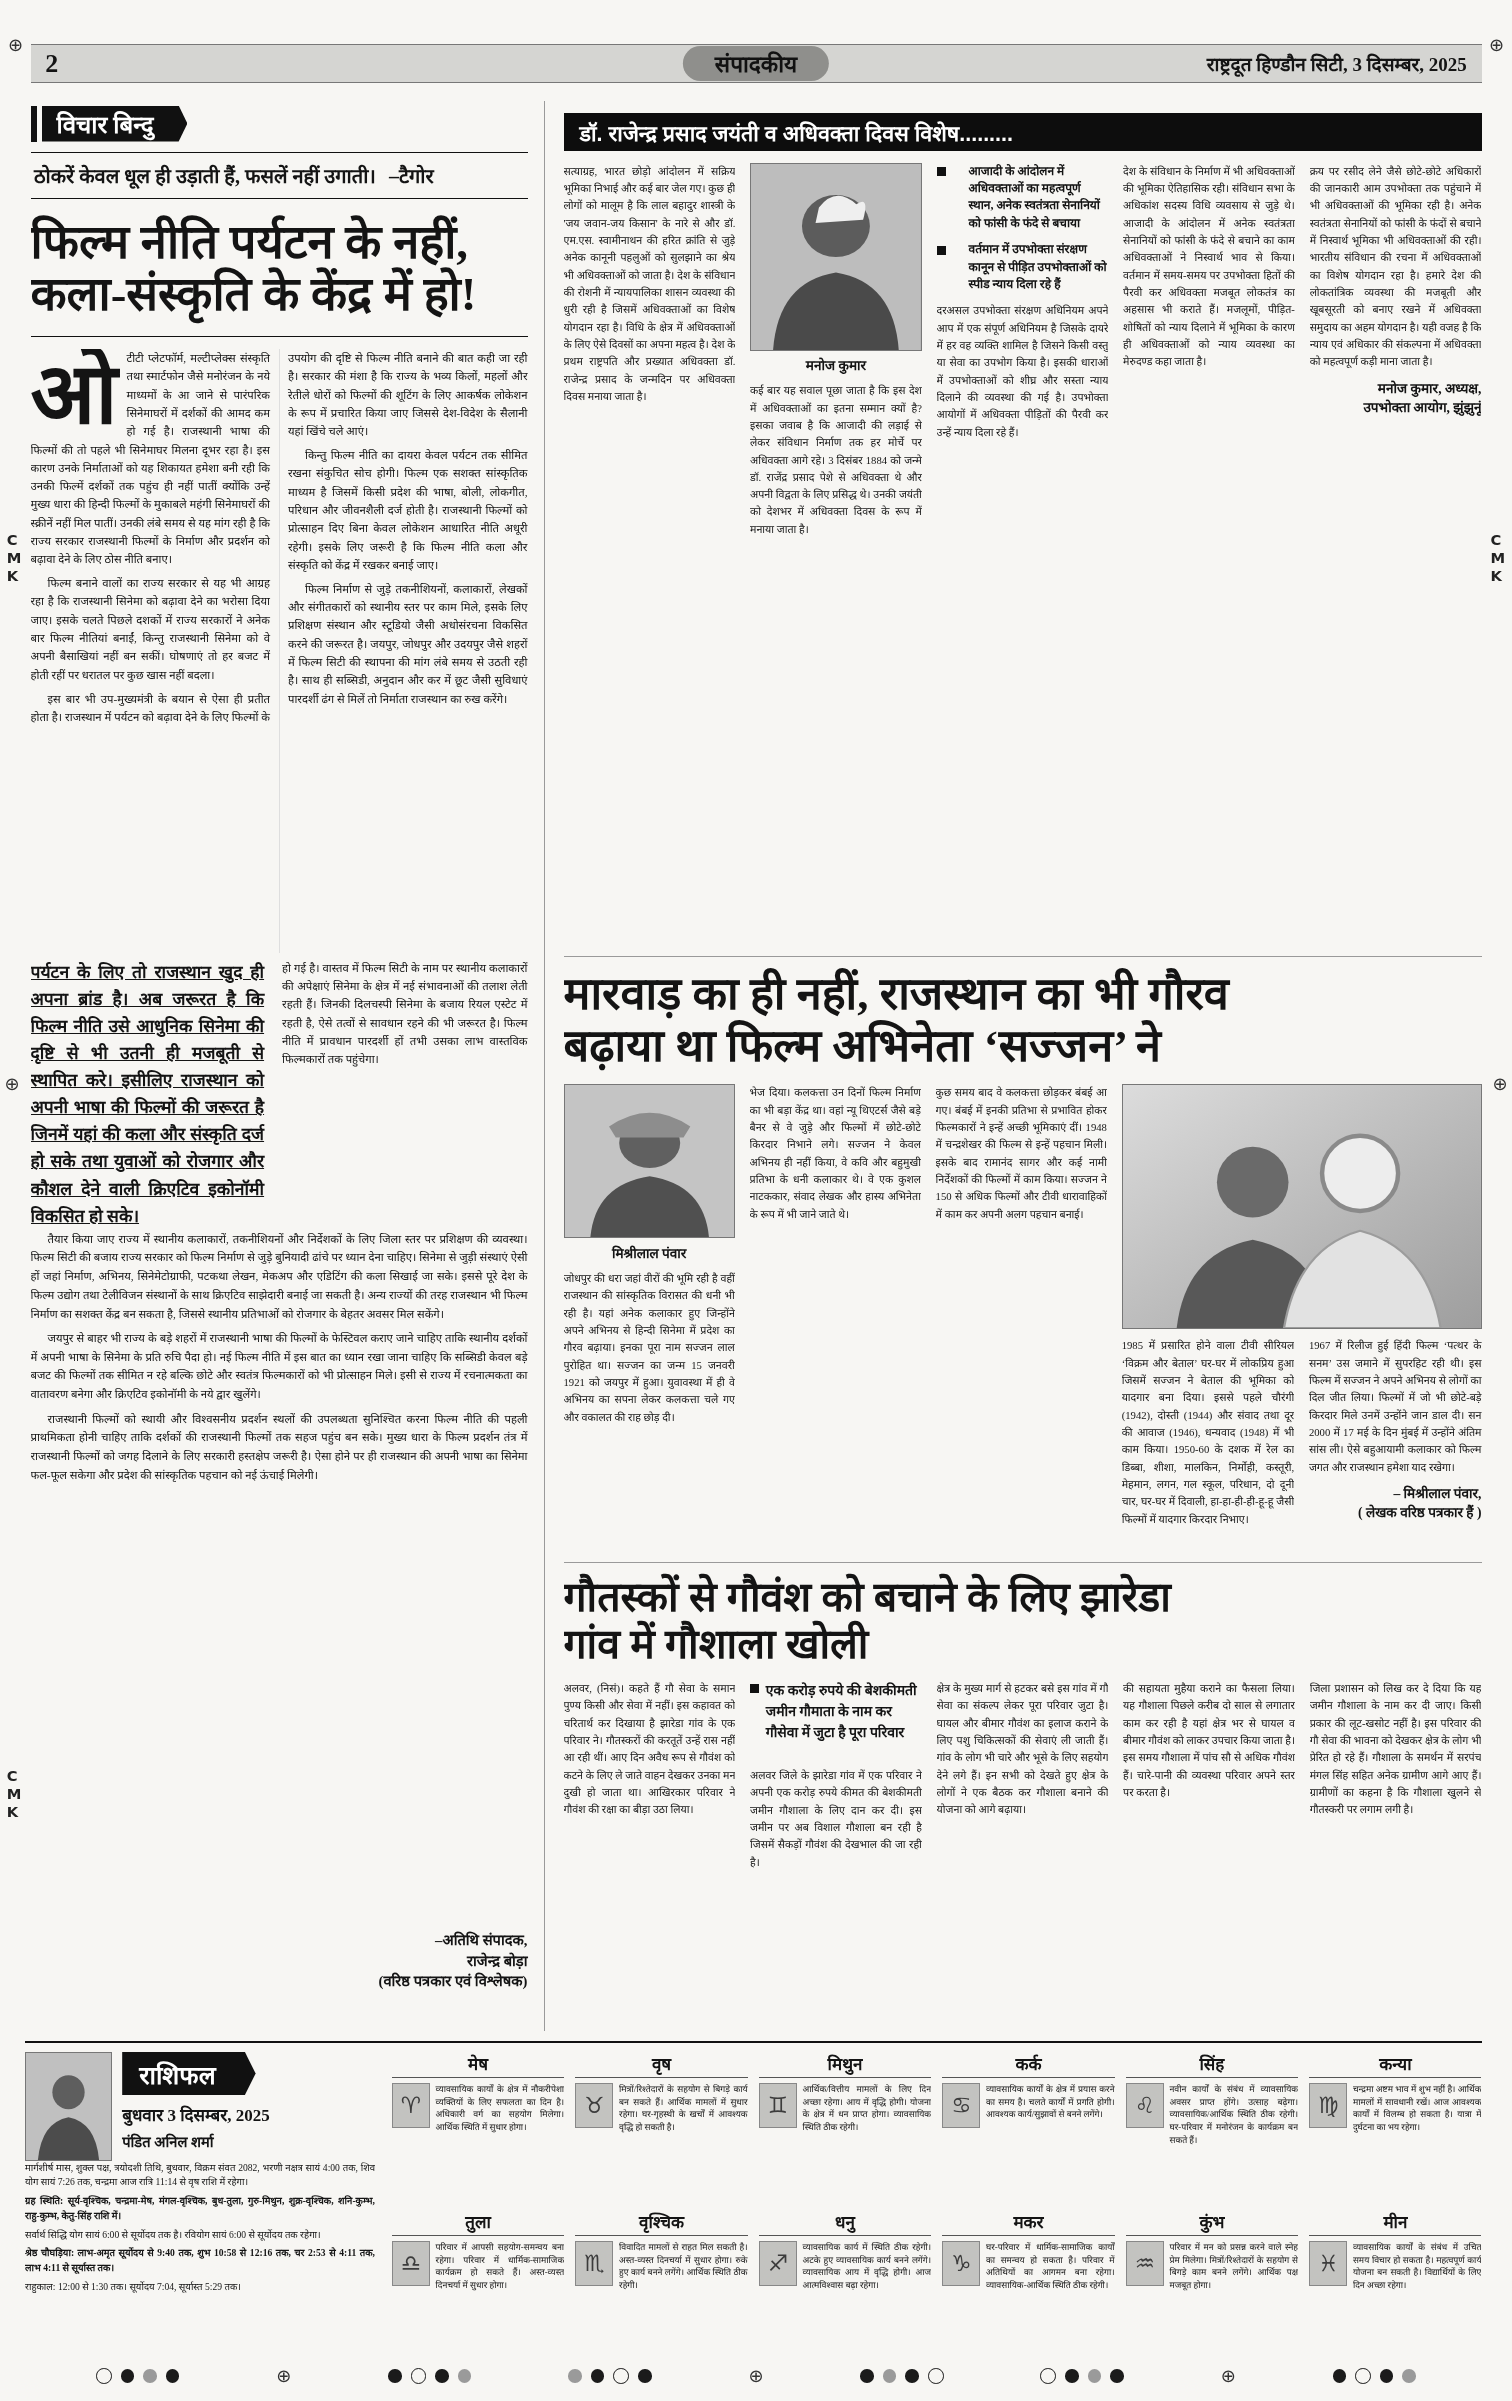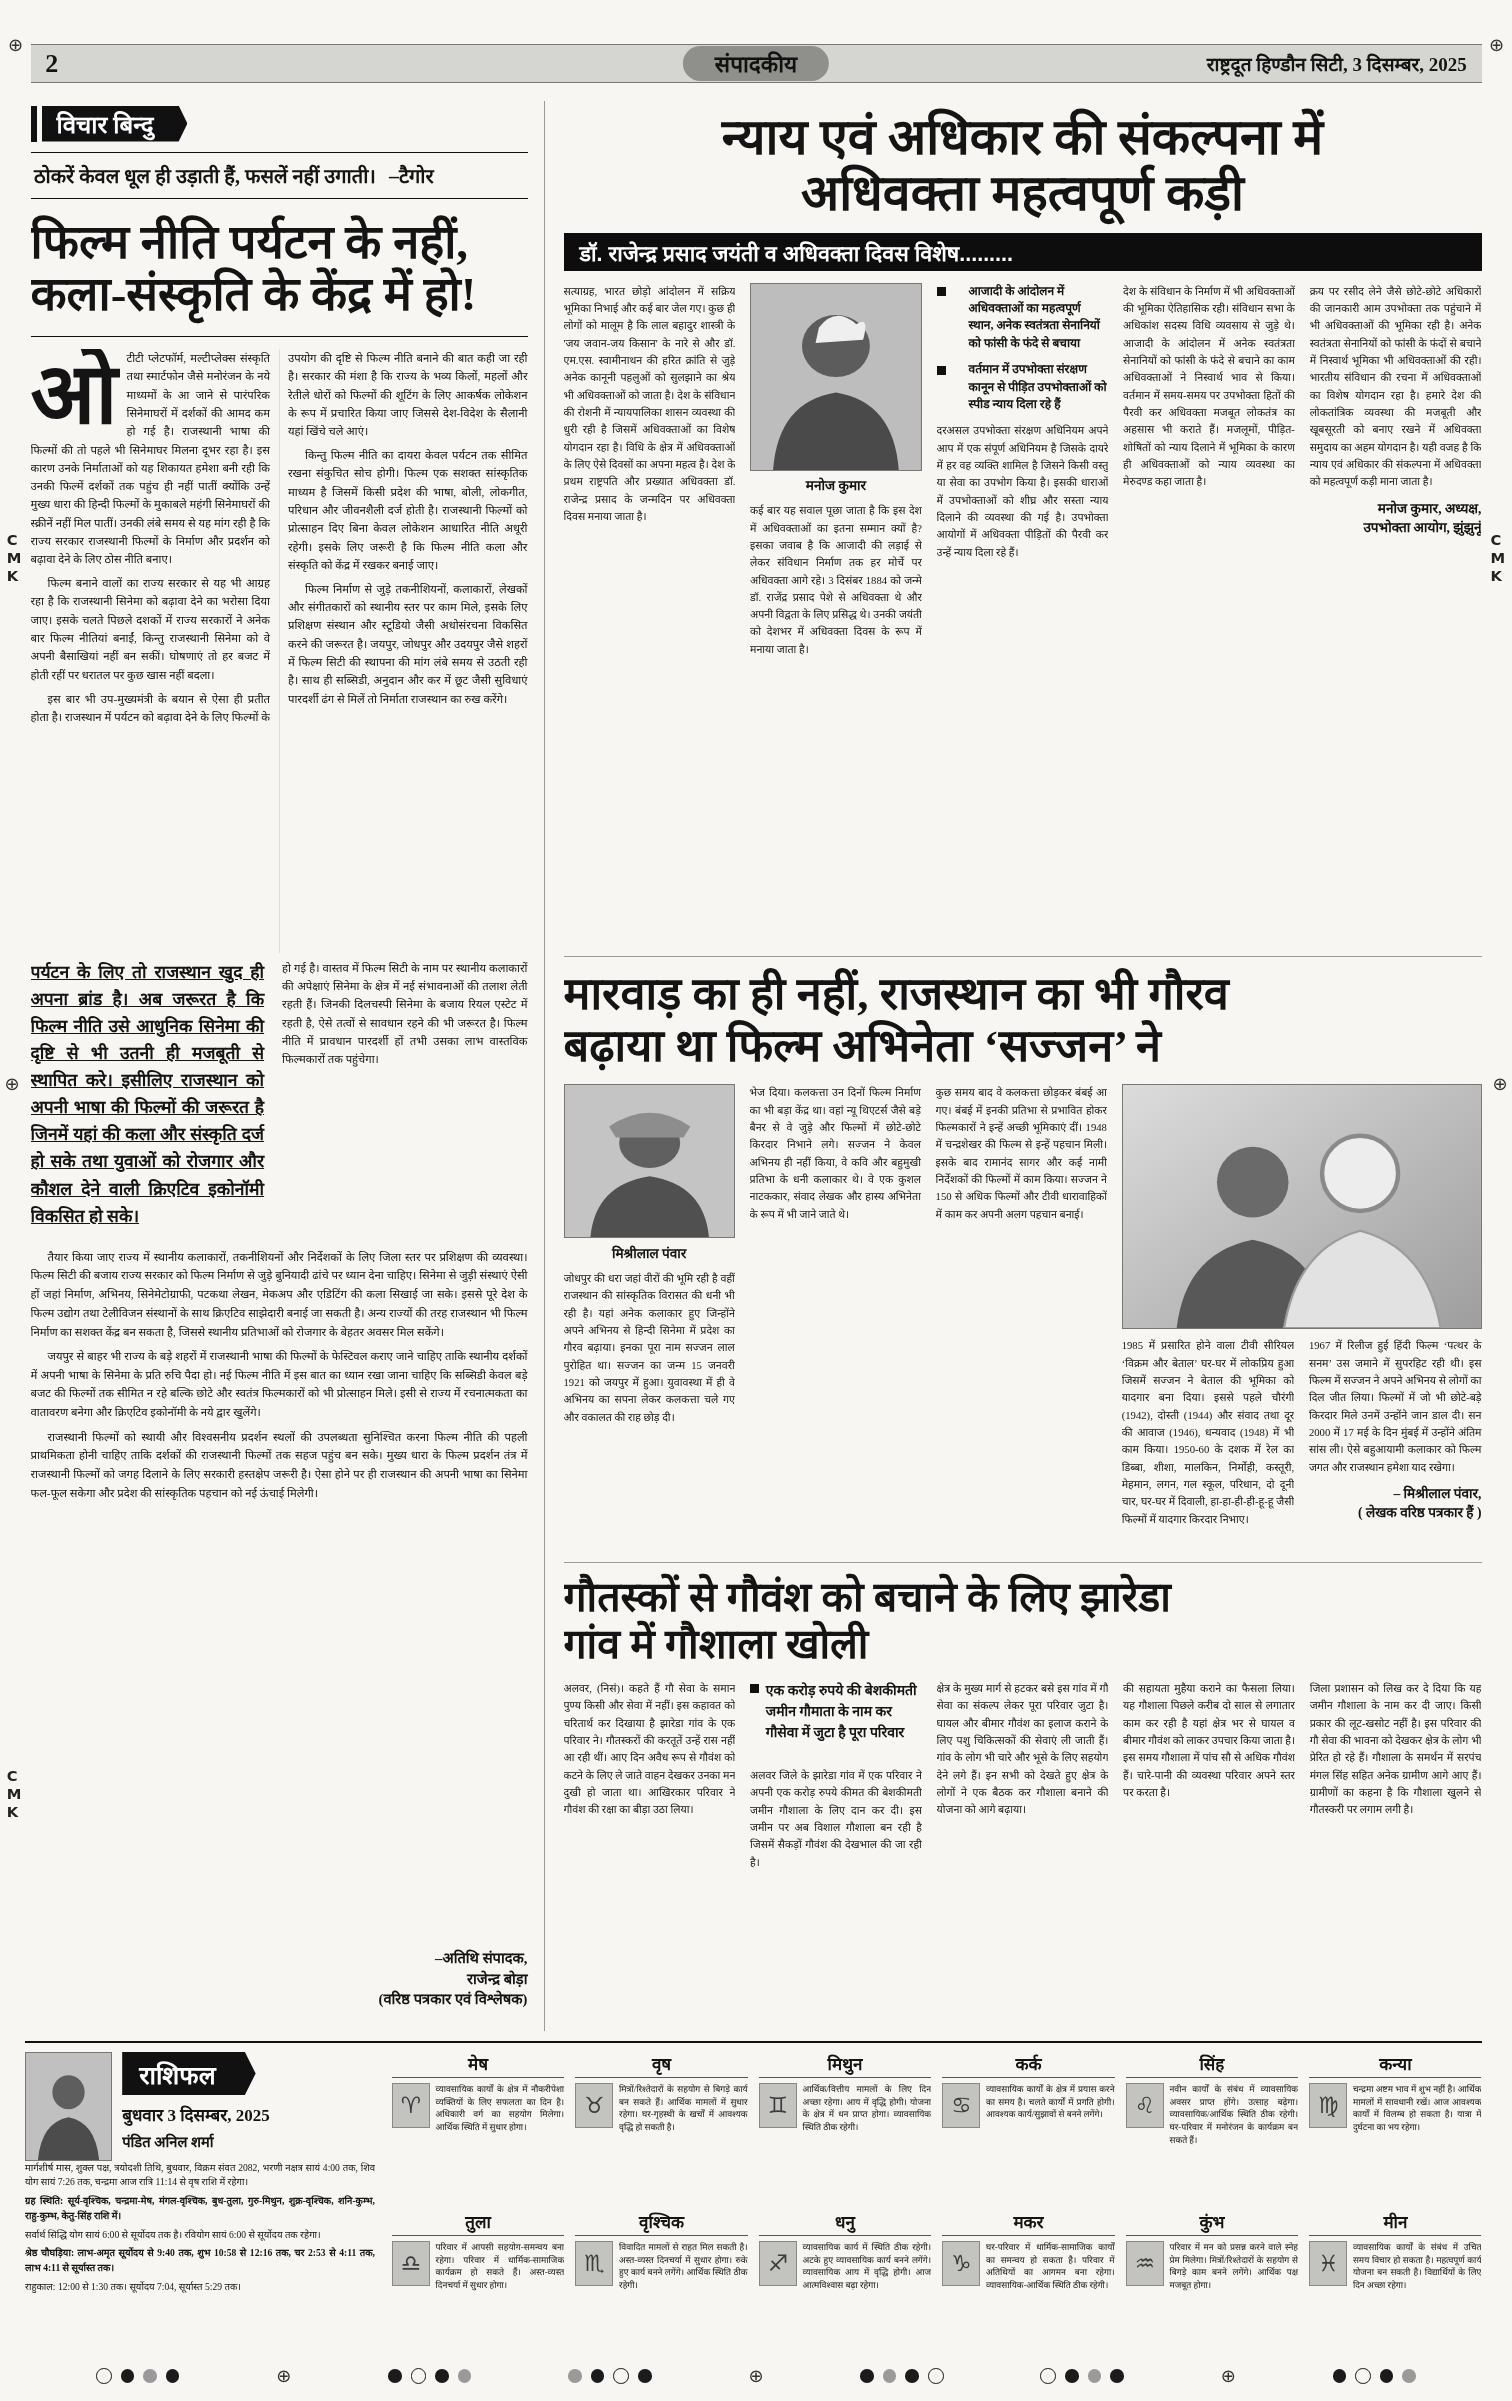--- a/index.html
+++ b/index.html
@@ -38,21 +38,21 @@
   .film-headline{font:bold 47px/1.12 "Liberation Serif", serif;margin:17px 0 12.4px;
                  border-bottom:1.7px solid #111;padding-bottom:14.7px;}
   .film-intro{height:604px;column-count:2;column-gap:18px;column-rule:0.6px solid #dedede;
               font:11.3px/1.62 "Liberation Serif", serif;text-align:justify;overflow:hidden;margin-top:3.4px;}
   .film-intro p,.film-lower p{margin:0 0 5.6px;text-indent:17px;}
   .dropcap{float:left;font:bold 85px/0.95 "Liberation Serif", serif;margin:4.5px 9px 0 0;text-indent:0;}
   .p-first{text-indent:0 !important;}
   .inset-row{display:flex;gap:18px;height:265px;overflow:hidden;margin-top:5.6px;}
   .film-inset{width:47%;font:bold 17.5px/1.55 "Liberation Serif", serif;text-align:justify;text-decoration:underline;}
   .inset-side{flex:1;font:11.3px/1.62 "Liberation Serif", serif;text-align:justify;}
-  .film-lower{height:695px;overflow:hidden;font:11.3px/1.66 "Liberation Serif", serif;text-align:justify;margin-top:24px;}
+  .film-lower{height:695px;overflow:hidden;font:11.3px/1.66 "Liberation Serif", serif;text-align:justify;margin-top:6px;}
   .film-sign{text-align:right;font:bold 14.7px/1.4 "Liberation Serif", serif;margin-top:5.6px;}
   
   .art{overflow:hidden;}
   .art + .art{border-top:0.6px solid #9a9a9a;}
   .cols{display:flex;gap:14.7px;}
   .col{flex:1;font:10.7px/1.62 "Liberation Serif", serif;text-align:justify;overflow:hidden;}
   .photo{margin:0;background:linear-gradient(150deg,#cfcfcf,#a8a8a8 55%,#8f8f8f);border:0.6px solid #777;overflow:hidden;}
   .photo svg{display:block;width:100%;height:100%;}
   .cap{font:bold 13.6px "Liberation Serif", serif;margin:4.5px 0 8px;text-align:center;}
   .sign{font:bold 13.6px/1.4 "Liberation Serif", serif;text-align:right;margin-top:8px;}
@@ -163,24 +163,20 @@
       <div class="film-sign">
         <div>–अतिथि संपादक,</div>
         <div>राजेन्द्र बोड़ा</div>
         <div>(वरिष्ठ पत्रकार एवं विश्लेषक)</div>
       </div>
     </aside>
 
     <main class="right-col">
 
       <article class="art art-nyay">
-        <div class="nyay-headline">
-          <div>न्याय एवं अधिकार की संकल्पना में</div>
-          <div>अधिवक्ता महत्वपूर्ण कड़ी</div>
-        </div>
         <div class="kicker">डॉ. राजेन्द्र प्रसाद जयंती व अधिवक्ता दिवस विशेष.........</div>
         <div class="cols nyay-body">
           <div class="col">सत्याग्रह, भारत छोड़ो आंदोलन में सक्रिय भूमिका निभाई और कई बार जेल गए। कुछ ही लोगों को मालूम है कि लाल बहादुर शास्त्री के 'जय जवान-जय किसान' के नारे से और डॉ. एम.एस. स्वामीनाथन की हरित क्रांति से जुड़े अनेक कानूनी पहलुओं को सुलझाने का श्रेय भी अधिवक्ताओं को जाता है। देश के संविधान की रोशनी में न्यायपालिका शासन व्यवस्था की धुरी रही है जिसमें अधिवक्ताओं का विशेष योगदान रहा है। विधि के क्षेत्र में अधिवक्ताओं के लिए ऐसे दिवसों का अपना महत्व है। देश के प्रथम राष्ट्रपति और प्रख्यात अधिवक्ता डॉ. राजेन्द्र प्रसाद के जन्मदिन पर अधिवक्ता दिवस मनाया जाता है।</div>
           <div class="col">
             <figure class="photo nyay-photo">
               <svg viewBox="0 0 100 120" preserveAspectRatio="none">
                 <rect width="100" height="120" fill="#bdbdbd"></rect>
                 <circle cx="50" cy="40" r="20" fill="#5c5c5c"></circle>
                 <path d="M40 28 Q50 14 62 26 Q70 20 66 36 L38 38 Z" fill="#efefef"></path>
                 <path d="M13 120 Q16 76 50 70 Q84 76 87 120 Z" fill="#4a4a4a"></path>

